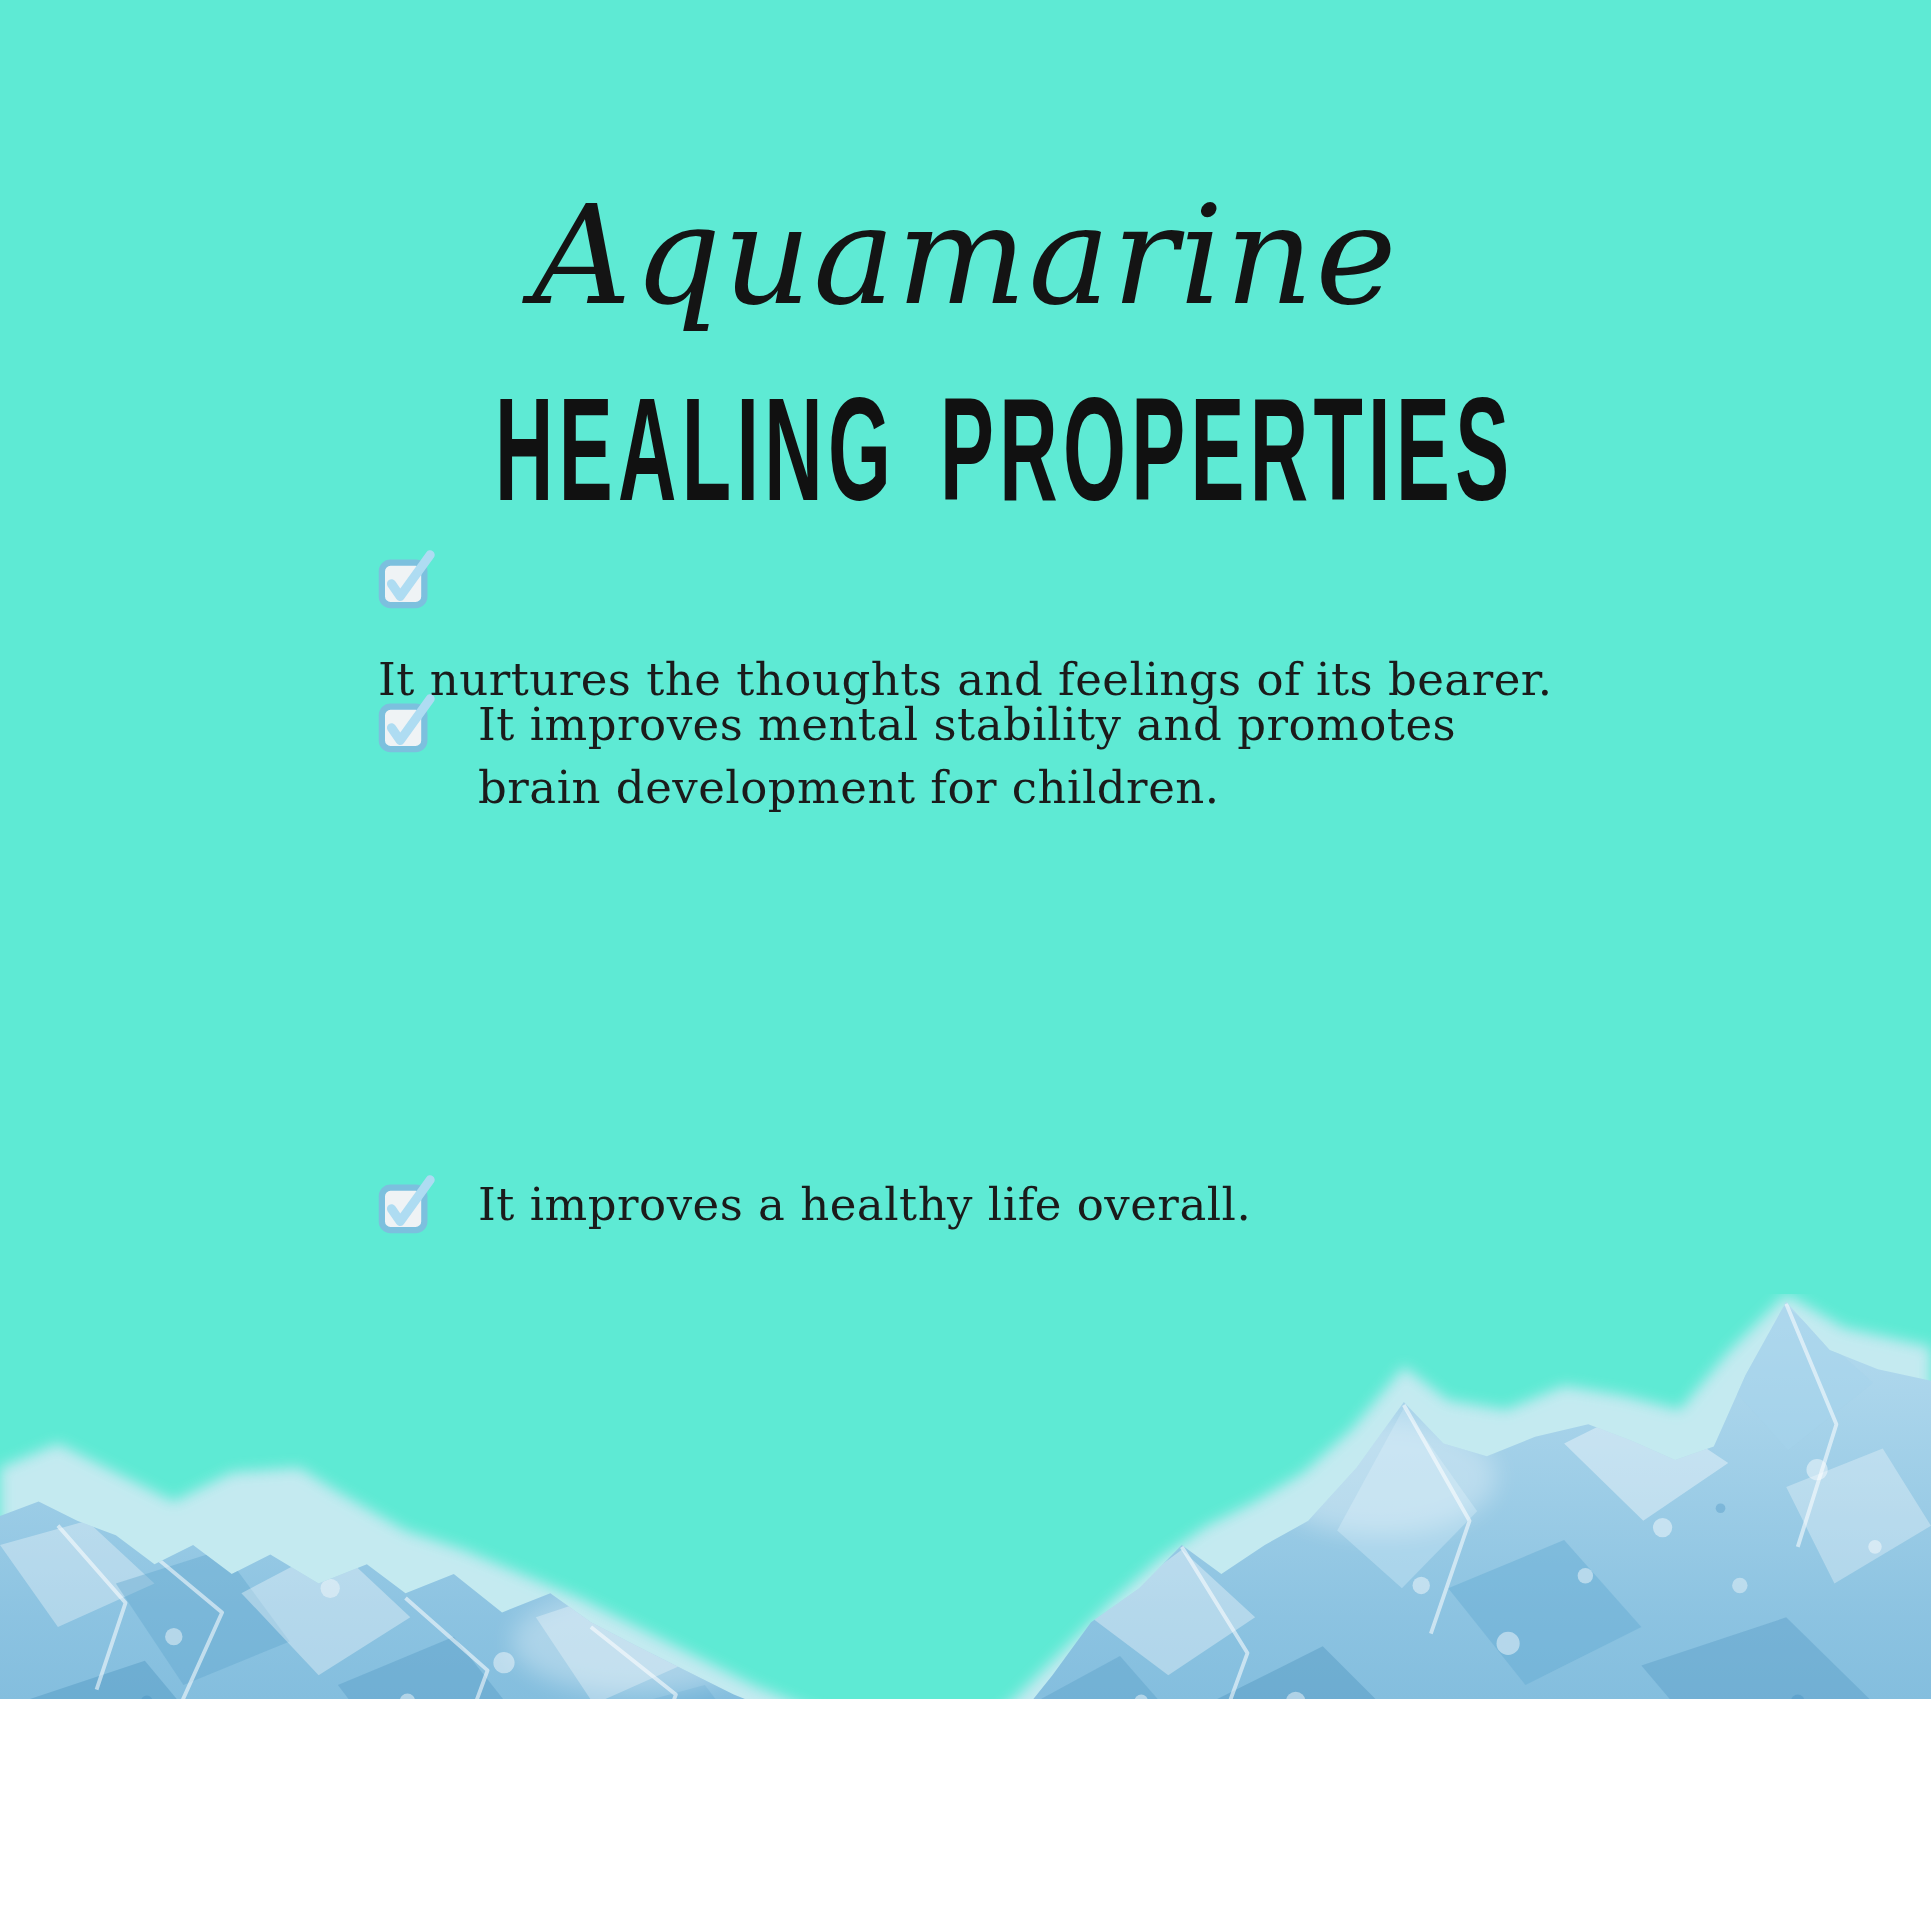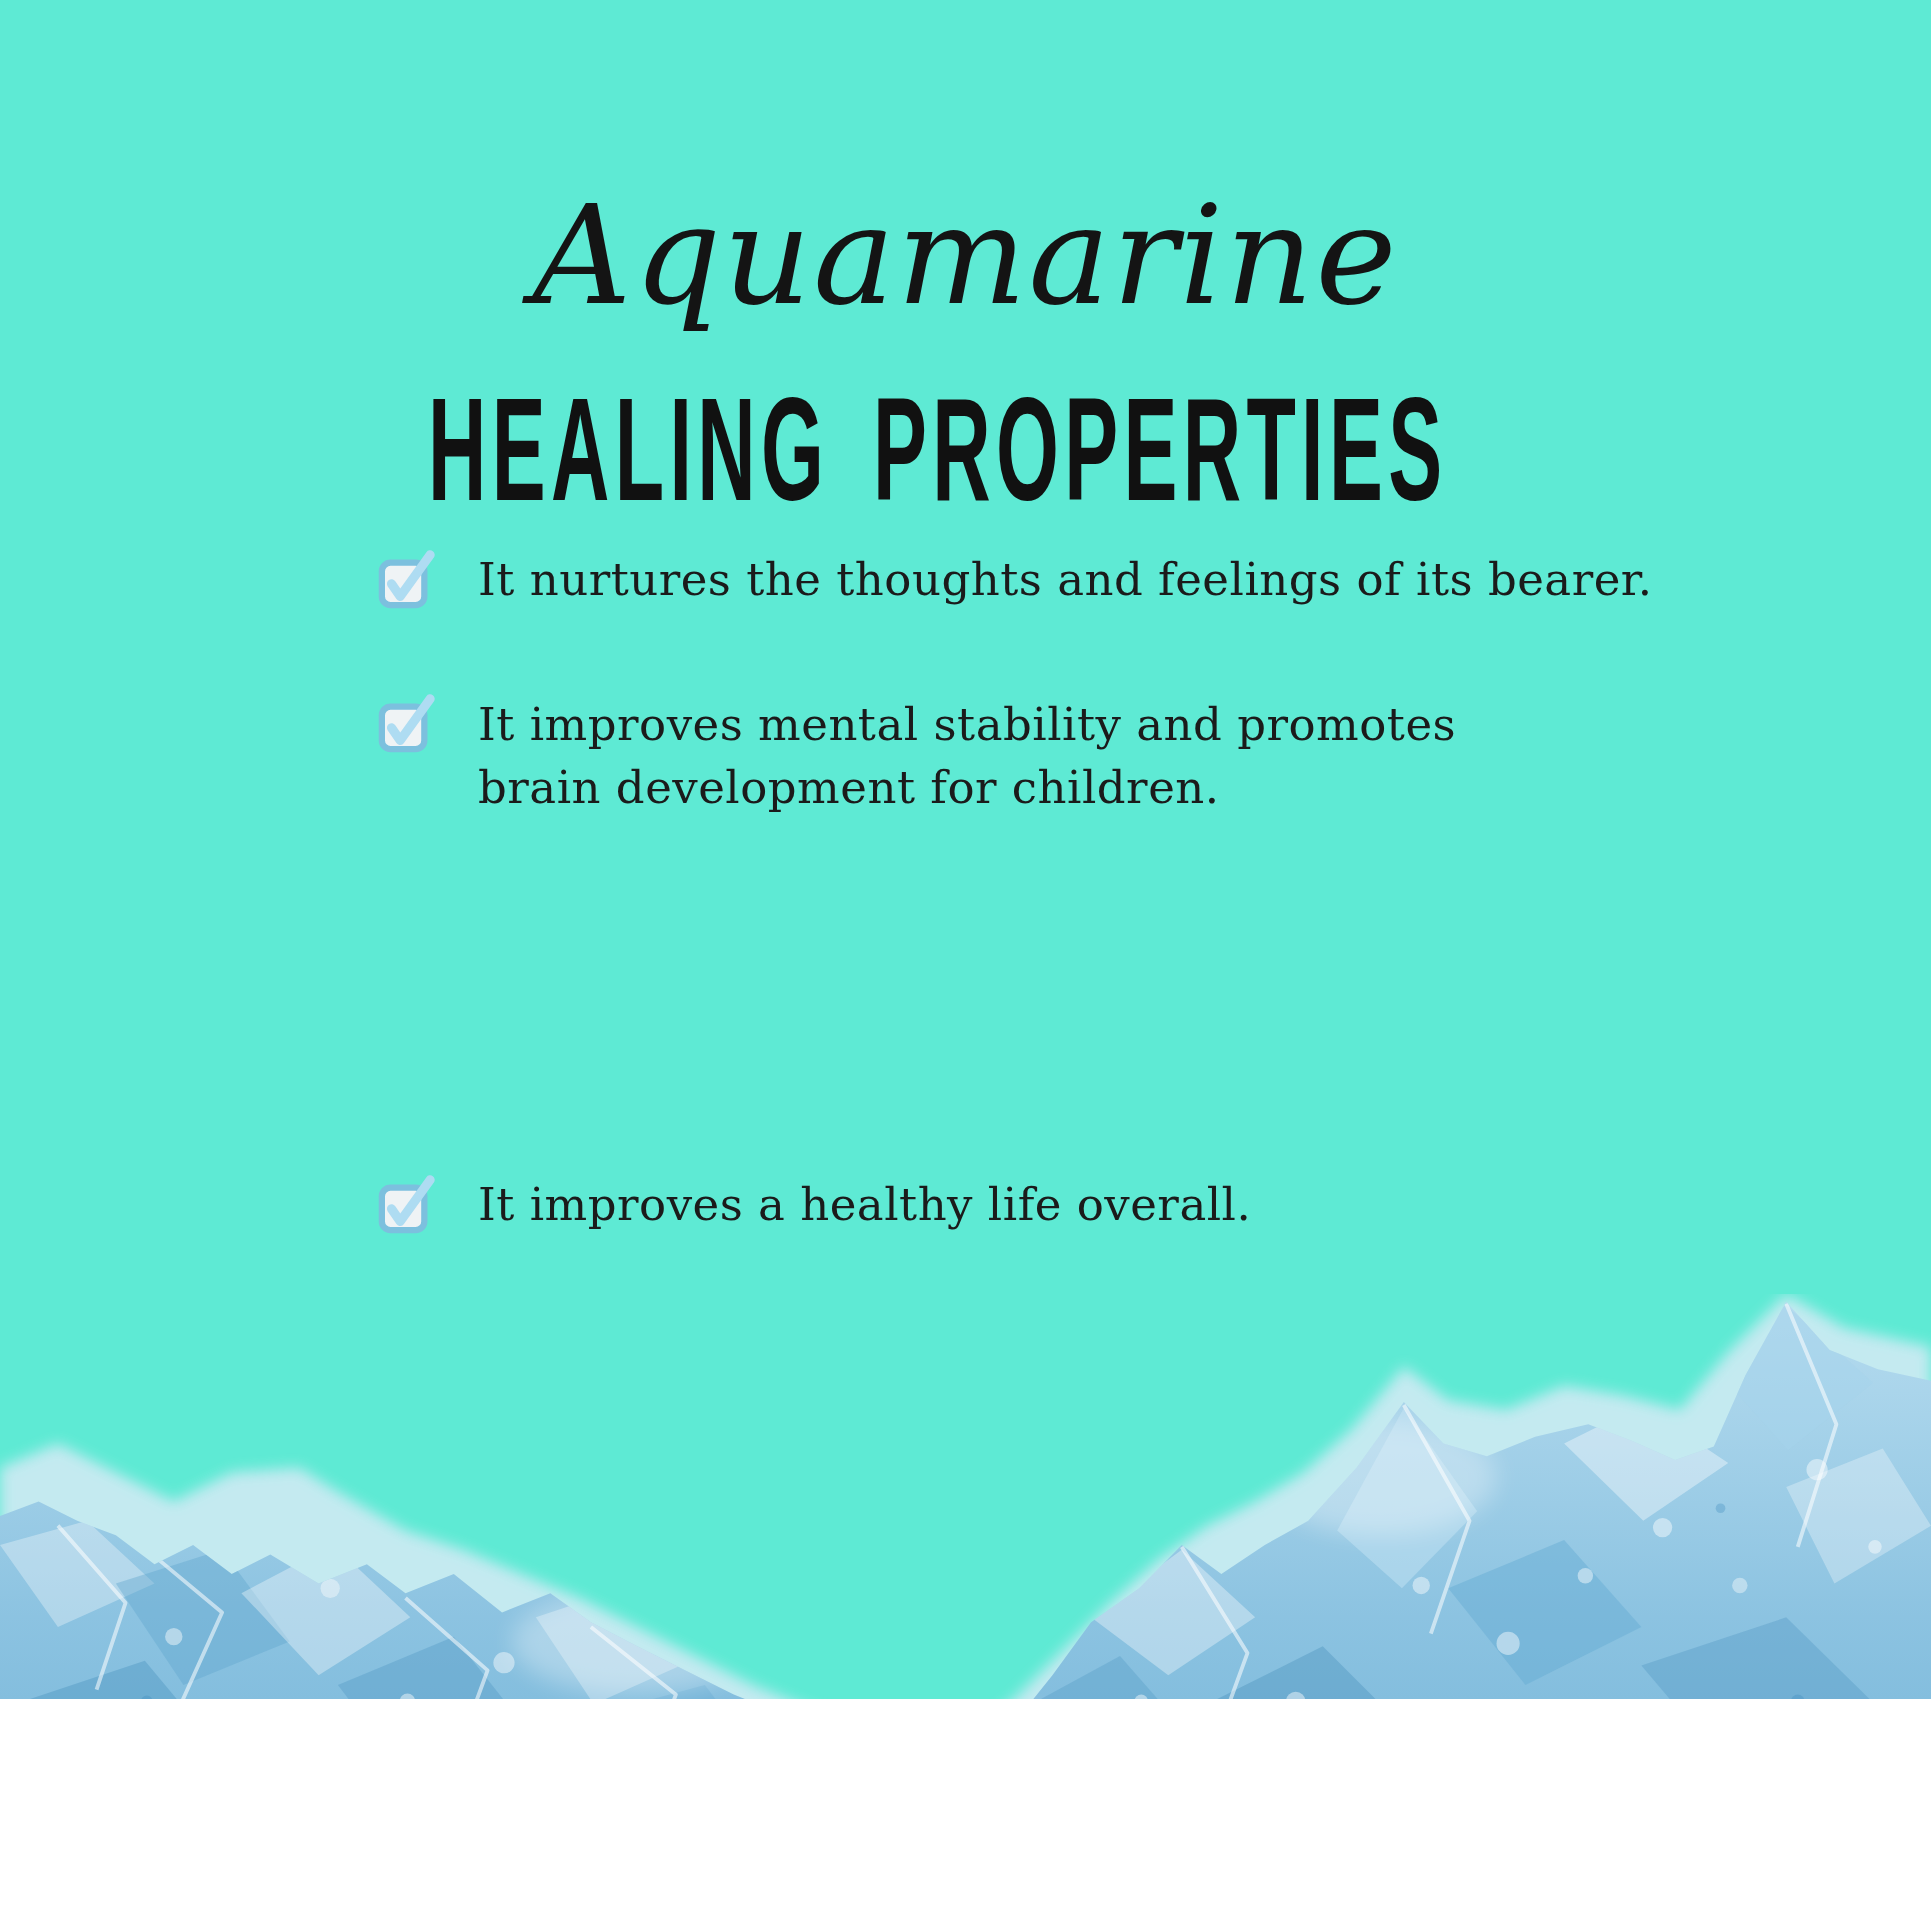--- a/index.html
+++ b/index.html
@@ -16,43 +16,43 @@
     text-align:center;
     font-family:"DejaVu Serif", serif;
     font-style:italic;
     font-weight:500;
     font-size:137px;line-height:1.1;
     letter-spacing:1.9px;
     color:#141414;
     white-space:nowrap;
   }
   .subtitle{
-    position:absolute;top:253px;left:11px;right:0;
-    text-align:left;
+    position:absolute;top:253px;left:0;right:0;
+    text-align:right;
     font-size:147px;line-height:1;
     color:#111111;
     white-space:nowrap;
     text-decoration:underline;
   }
   .subtitle .squeeze{
     display:inline-block;
     font-family:"Liberation Sans", sans-serif;
     font-weight:700;
     letter-spacing:9.7px;
     word-spacing:29px;
     transform:scaleX(0.55);
     transform-origin:center;
   }
   
   .checklist{position:absolute;inset:0;margin:0;padding:0;list-style:none;}
   .row{
     position:absolute;left:378px;
     display:flex;align-items:flex-start;gap:44px;
   }
-  .row-1{top:552px;} .row-2{top:696px;} .row-3{top:856px;} .row-4{top:1017px;} .row-5{top:1177px;}
+  .row-1{top:552px;flex-direction:column;} .row-2{top:696px;} .row-3{top:856px;} .row-4{top:1017px;} .row-5{top:1177px;}
   .checkbox{width:56px;height:56px;flex:0 0 auto;}
   .checkbox svg{overflow:visible;display:block;}
   .item-text{
     margin:0;
     font-size:45px;line-height:56px;
     letter-spacing:0.5px;
     color:#1b1b1b;
     white-space:nowrap;
   }
   .item-text.two-line{line-height:63px;margin-top:-2.9px;}

